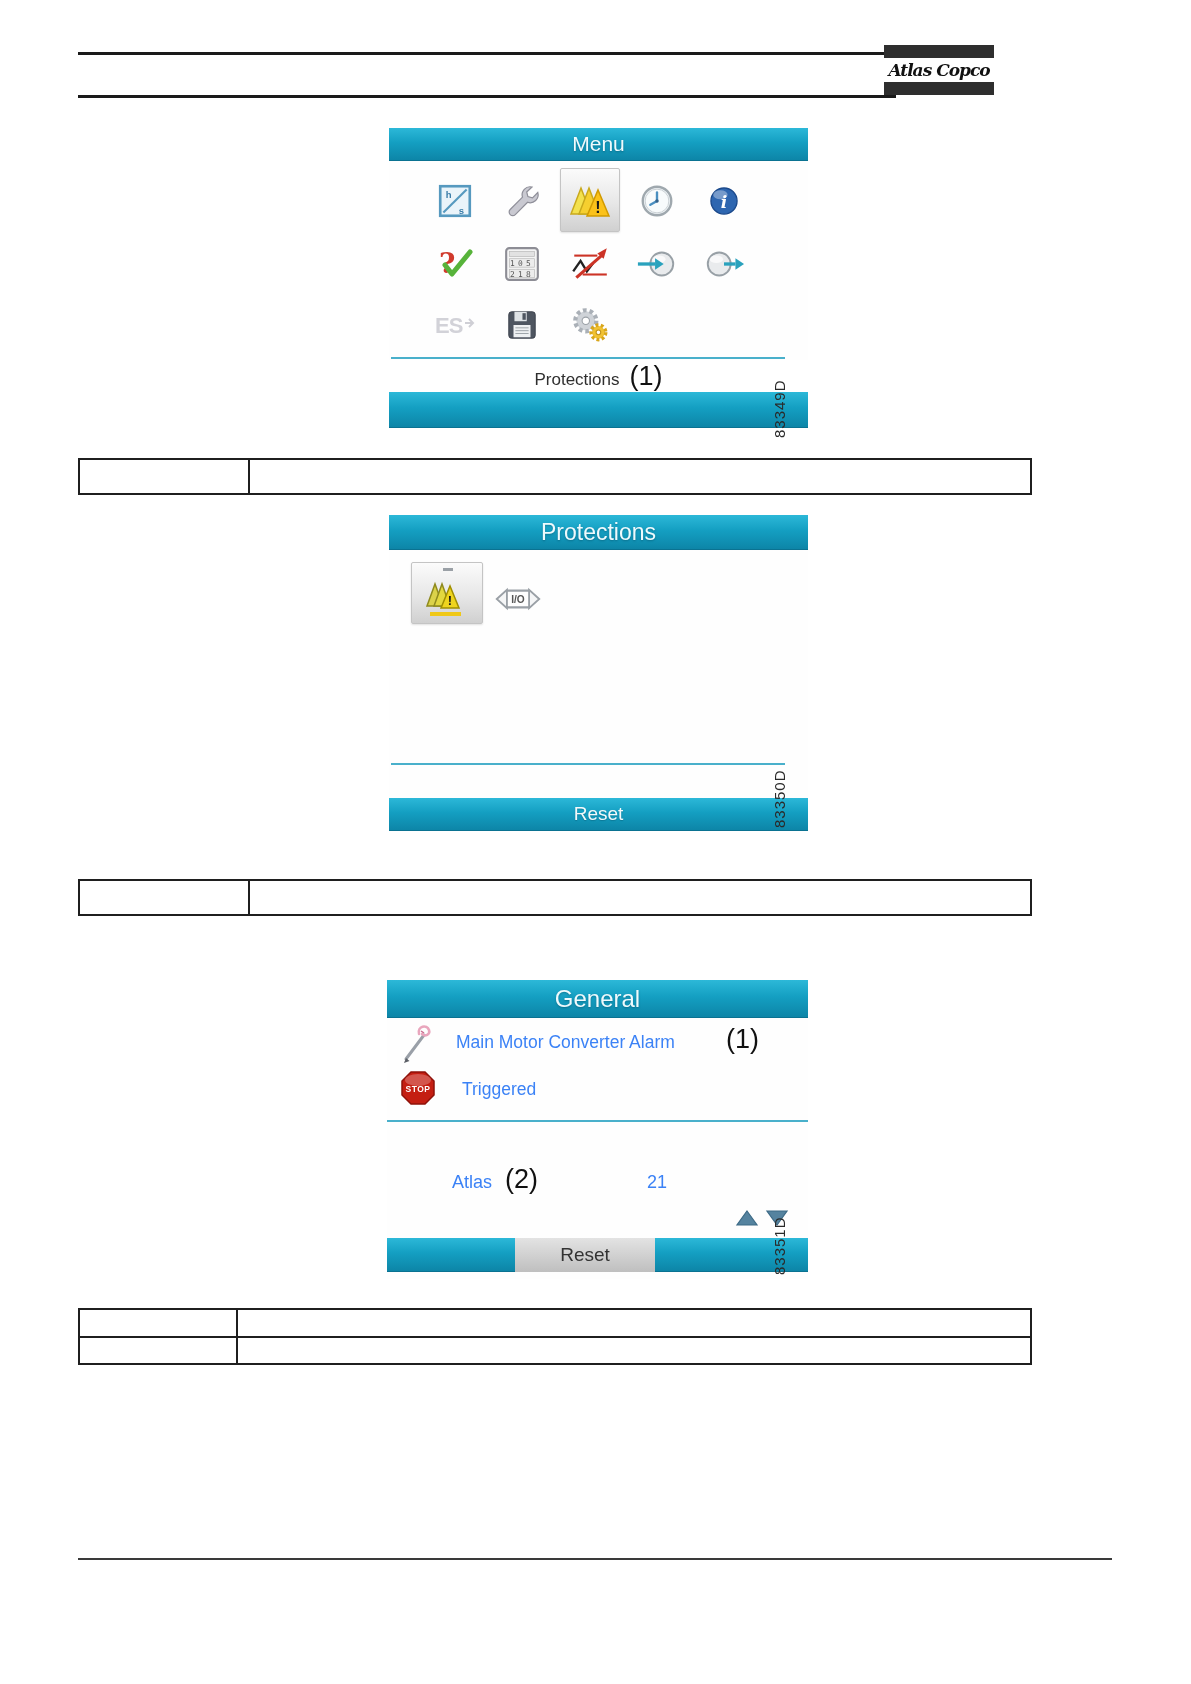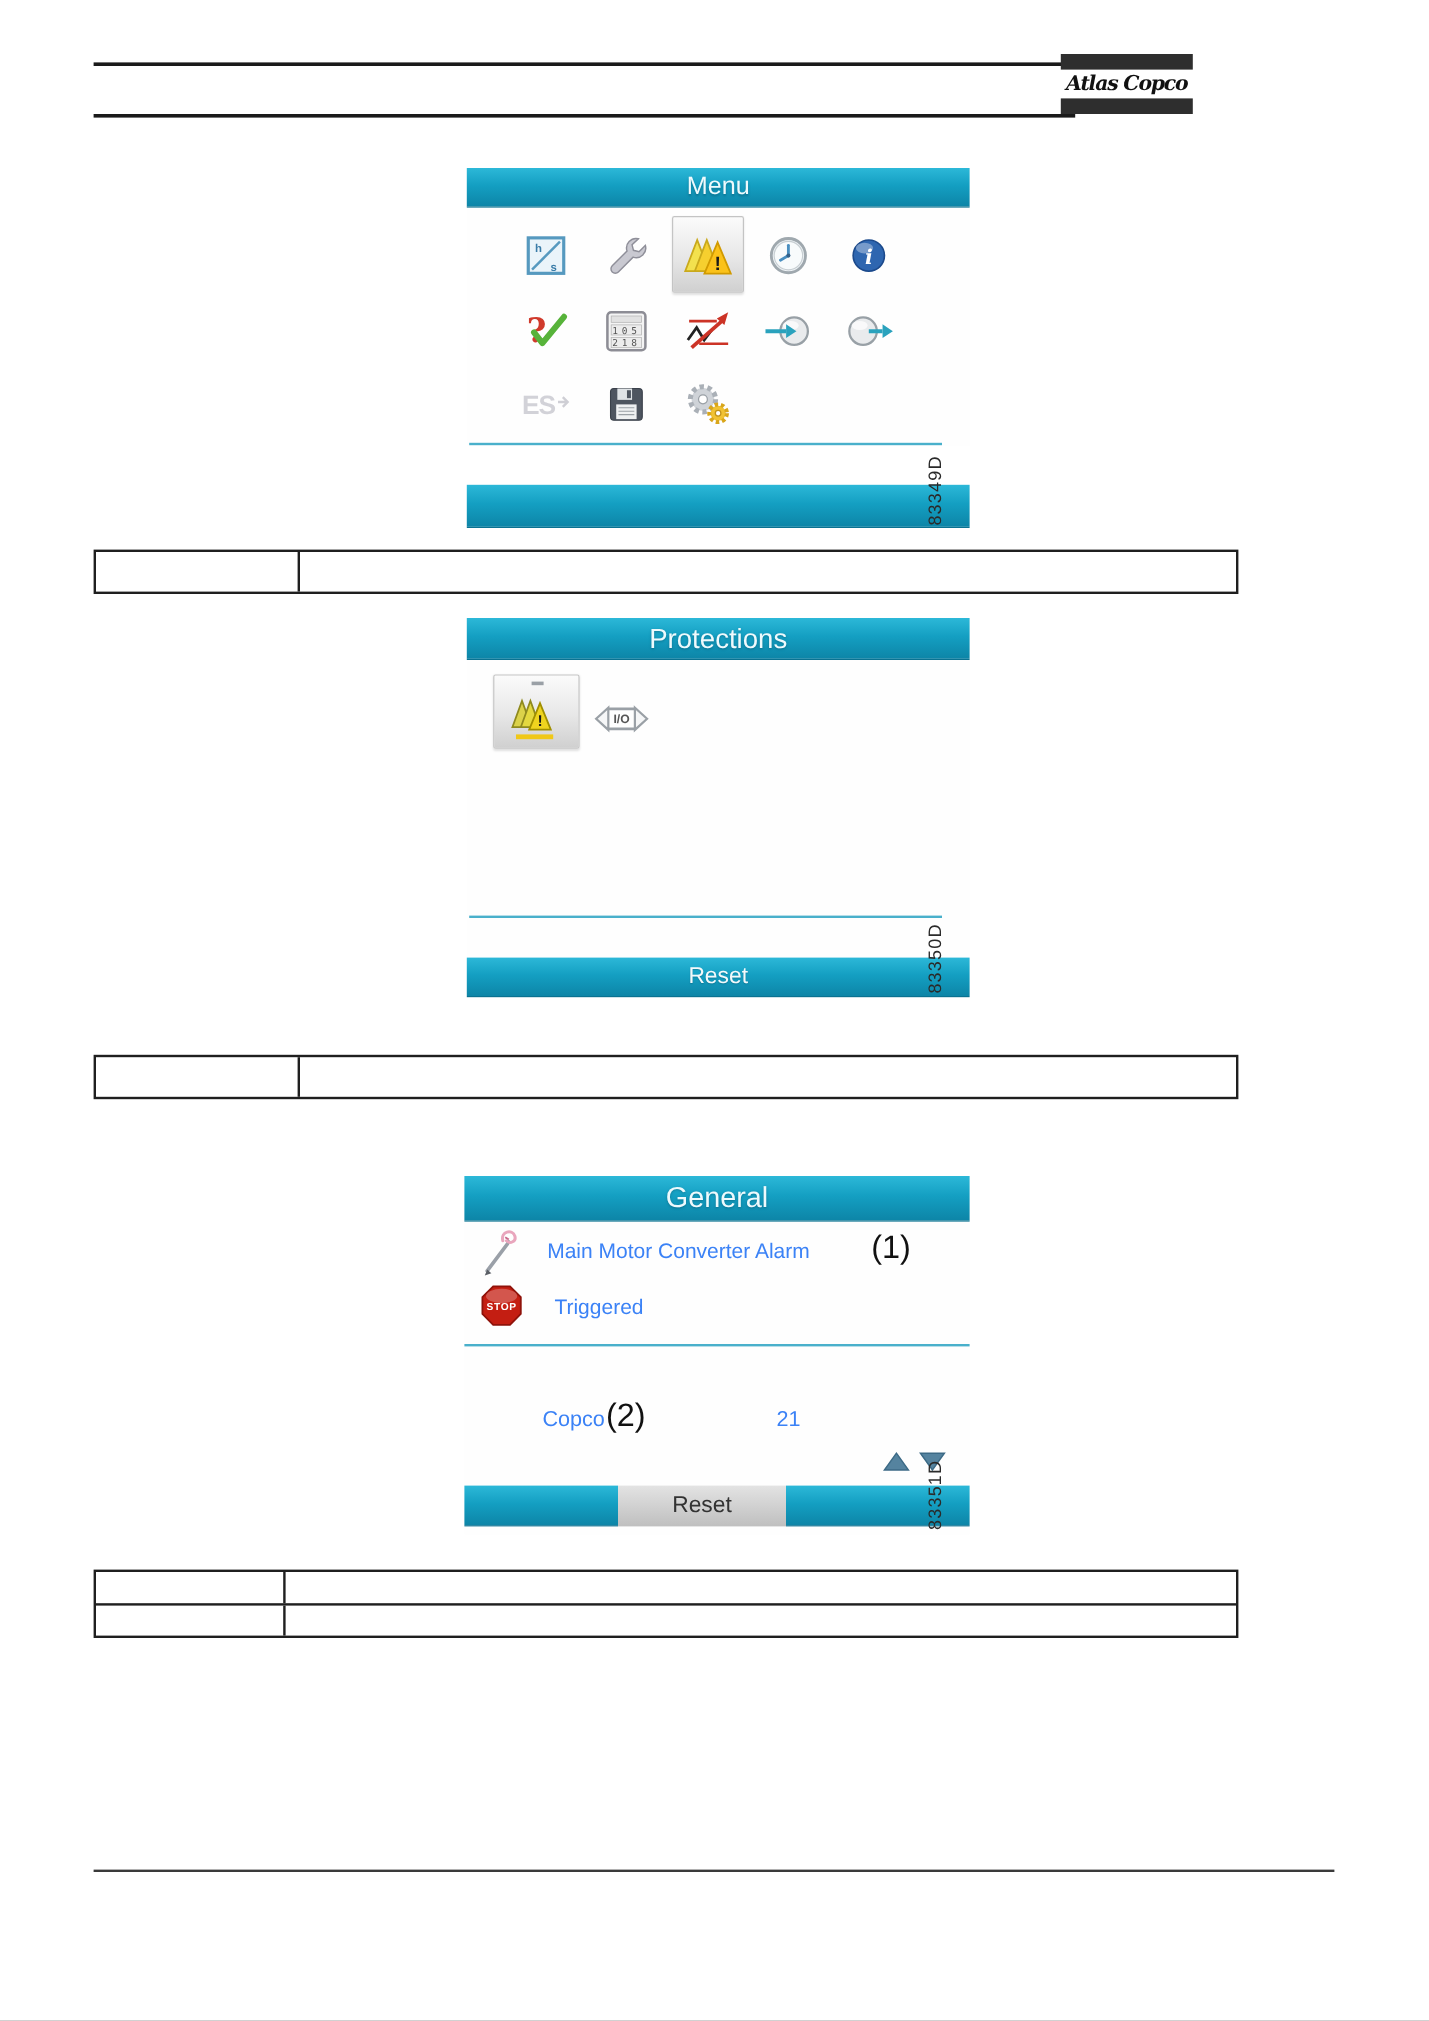--- a/index.html
+++ b/index.html
@@ -50,21 +50,21 @@
 <div id="page">
 
   <div class="hrule" style="left:78px;top:52px;width:818px;"></div>
   <div class="hrule" style="left:78px;top:95px;width:818px;"></div>
   <div class="logo">
     <div class="bar"></div>
     <div class="script">Atlas Copco</div>
     <div class="bar"></div>
   </div>
 
-  <div class="panel" style="left:389px;top:140px;width:419px;height:232px;">
+  <div class="panel" style="left:389px;top:128px;width:419px;height:232px;">
     <div class="titlebar teal" style="top:0;height:33px;font-size:21px;">
       <span>Menu</span>
     </div>
 
     <div class="selbox" style="left:171px;top:40px;width:60px;height:64px;"></div>
 
     <div class="mcell" style="left:42px;top:49px;">
       <svg width="38" height="38" viewBox="0 0 36 36">
         <rect x="4" y="4" width="28" height="28" fill="#eaf4fa" stroke="#5699bf" stroke-width="2.5"></rect>
         <path d="M7 29 L29 7" stroke="#5699bf" stroke-width="2"></path>
@@ -164,20 +164,23 @@
         <circle cx="15" cy="14" r="9" fill="#cfd3d8"></circle>
         <circle cx="15" cy="14" r="10" fill="none" stroke="#aab0b7" stroke-width="4" stroke-dasharray="3.5 2.8"></circle>
         <circle cx="15" cy="14" r="3.5" fill="#fff" stroke="#9aa0a6" stroke-width="1"></circle>
         <circle cx="27" cy="25" r="6" fill="#f1c232"></circle>
         <circle cx="27" cy="25" r="7" fill="none" stroke="#d9a61a" stroke-width="3.2" stroke-dasharray="2.8 2.2"></circle>
         <circle cx="27" cy="25" r="2.2" fill="#fff" stroke="#c1931a" stroke-width="1"></circle>
       </svg>
     </div>
 
     <div class="thinline" style="left:2px;top:229px;width:394px;"></div>
+    <div class="caption" style="top:233px;">
+      <span class="cap-text">Protections</span><span class="cap-callout">(1)</span>
+    </div>
     <div class="botbar teal" style="top:264px;height:36px;"></div>
   </div>
   <div class="vcode" style="left:789px;top:420px;">83349D</div>
 
   <div class="dtable" style="left:78px;top:458px;width:954px;height:37px;">
     <div class="drow">
       <div class="dcell-ref" style="width:170px;"></div>
       <div class="dcell-desc"></div>
     </div>
   </div>
@@ -242,21 +245,21 @@
       <svg width="36" height="36" viewBox="0 0 36 36">
         <polygon points="11,2 25,2 34,11 34,25 25,34 11,34 2,25 2,11" fill="#c41e12" stroke="#8f120a" stroke-width="1.5"></polygon>
         <ellipse cx="18" cy="10" rx="13" ry="6" fill="rgba(255,255,255,0.25)"></ellipse>
         <text x="18" y="21.5" font-size="8.5" font-weight="bold" fill="#fff" text-anchor="middle" letter-spacing="0.5">STOP</text>
       </svg>
     </div>
     <div class="rowtext" style="left:75px;top:99px;text-align:center;">Triggered</div>
 
     <div class="thinline" style="left:0px;top:140px;width:421px;"></div>
 
-    <div class="rowtext" style="left:65px;top:192px;font-size:18px;">Copco</div>
+    <div class="rowtext" style="left:65px;top:192px;font-size:18px;">Atlas</div>
     <div class="callout-lg" style="left:118px;top:184px;">(2)</div>
     <div class="rowtext" style="left:260px;top:192px;font-size:18px;">21</div>
 
     <div class="abs" style="left:348px;top:228px;">
       <svg width="24" height="20" viewBox="0 0 24 20">
         <polygon points="12,3 22,17 2,17" fill="#55839f" stroke="#3c6a86" stroke-width="1.2"></polygon>
       </svg>
     </div>
     <div class="abs" style="left:378px;top:228px;">
       <svg width="24" height="20" viewBox="0 0 24 20">

